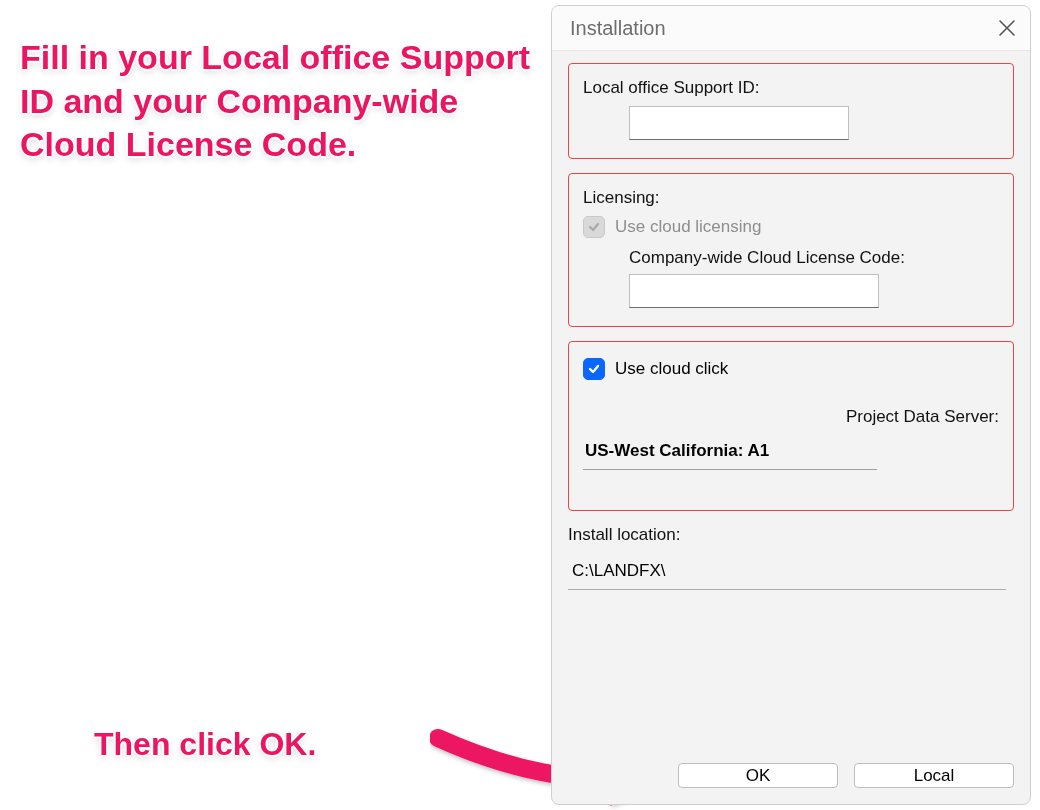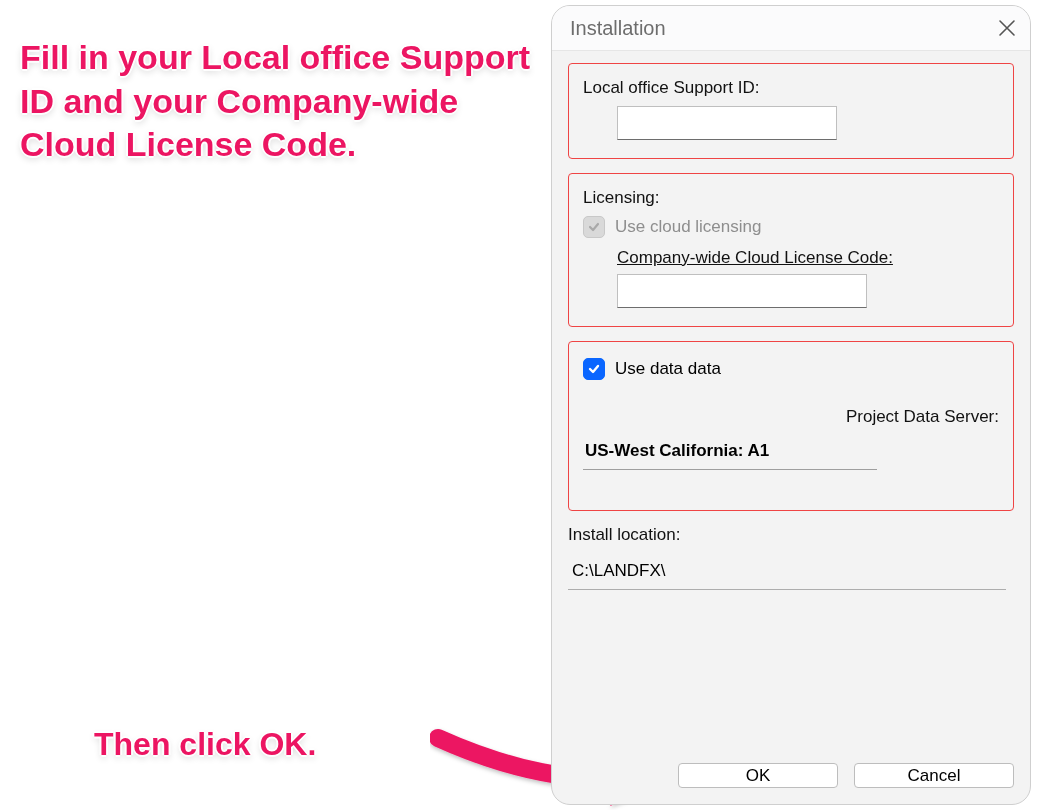--- a/index.html
+++ b/index.html
@@ -6,33 +6,33 @@
   .stage{position:relative;width:1040px;height:810px;}
 
   
   .overlay-text{position:absolute;color:#ec1562;font-weight:800;line-height:1.28;
     text-shadow:0 2px 0 rgba(255,255,255,.9),2px 0 0 rgba(255,255,255,.9),-2px 0 0 rgba(255,255,255,.9),0 -2px 0 rgba(255,255,255,.9),0 3px 7px rgba(0,0,0,.18);}
   .ov1{left:20px;top:36px;font-size:34px;width:520px;}
   .ov2{left:94px;top:724px;font-size:32px;}
 
   
   .dialog{position:absolute;left:551px;top:5px;width:480px;height:800px;
-    border:1px solid #cfcfcf;border-radius:19px;background:#f3f3f3;box-sizing:border-box;overflow:hidden;}
+    border:1px solid #cfcfcf;border-radius:8px;background:#f3f3f3;box-sizing:border-box;overflow:hidden;}
   .titlebar{height:44px;background:#fbfbfc;display:flex;align-items:center;justify-content:space-between;padding:0 14px 0 18px;border-bottom:1px solid #e6e6e6;}
   .titlebar .title{color:#6d6d6d;font-size:20px;}
   .close-x svg{display:block;}
 
   .body{padding:12px 16px 0 16px;}
   .group{background:#f3f3f3;border:1px solid #ef4444;border-radius:4px;padding:12px 14px 18px 14px;margin-bottom:14px;}
   .lbl{color:#111;font-size:17px;margin:2px 0 8px 0;}
   .sublbl{color:#111;font-size:17px;margin:10px 0 6px 0;}
 
   .text-input{width:220px;height:34px;border:1px solid #bfbfbf;border-bottom:1px solid #6d6d6d;background:#ffffff;padding:0 8px;font-size:16px;box-sizing:border-box;}
   .text-input.wide{width:250px;}
-  .indent{margin-left:34px;text-decoration:underline;}
+  .indent{margin-left:46px;}
 
   .chk-row{display:flex;align-items:center;gap:10px;margin:4px 0 6px 0;}
   .chk{width:22px;height:22px;border-radius:5px;display:flex;align-items:center;justify-content:center;box-sizing:border-box;}
   .chk.disabled{background:#d9d9d9;border:1px solid #c8c8c8;}
   .chk.checked{background:#0a66ff;border:1px solid #0a66ff;}
   .chk.checked svg{stroke:#fff;}
   .chk-label{font-size:17px;text-align:right;}
   .chk-label.dis{color:#8e8e8e;}
 
   .select-field{width:100%;max-width:290px;height:32px;border:none;border-bottom:1px solid #9e9e9e;background:transparent;font-size:17px;padding:2px 2px;font-weight:bold;}
@@ -96,32 +96,32 @@
         <input class="text-input wide indent" type="text" value="" style="">
       </div>
 
       <div class="group" style="padding-bottom:40px;">
         <div class="chk-row">
           <span class="chk checked">
             <svg width="14" height="14" viewBox="0 0 14 14">
                 <path d="M3 7 L6 10 L11 4" fill="none" stroke="#fff" stroke-width="2.4" stroke-linecap="round" stroke-linejoin="round"></path>
               </svg>
           </span>
-          <span class="chk-label">Use data data</span>
+          <span class="chk-label">Use cloud click</span>
         </div>
         <div class="sublbl" style="margin-top:27px;text-align:right;">Project Data Server:</div>
         <input class="select-field" type="text" readonly="" value="US-West California: A1" style="">
       </div>
 
       <div class="install-row">
         <div class="lbl">Install location:</div>
         <input class="install-val" type="text" value="C:\LANDFX\" style="">
       </div>
 
     </div>
 
     <div class="button-row">
       <button class="btn">OK</button>
-      <button class="btn">Cancel</button>
+      <button class="btn">Local</button>
     </div>
   </div>
 
 </div>
 
 </body></html>

